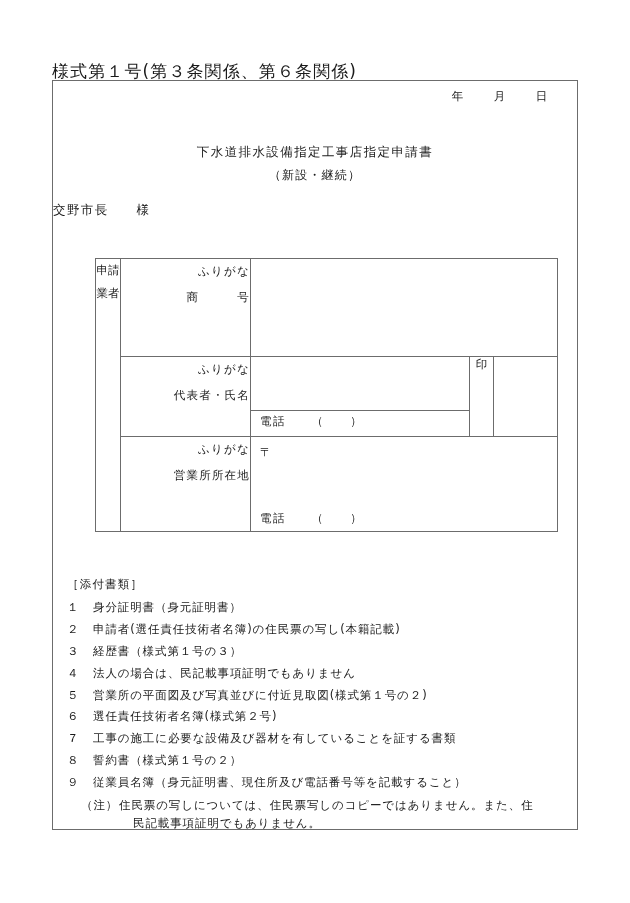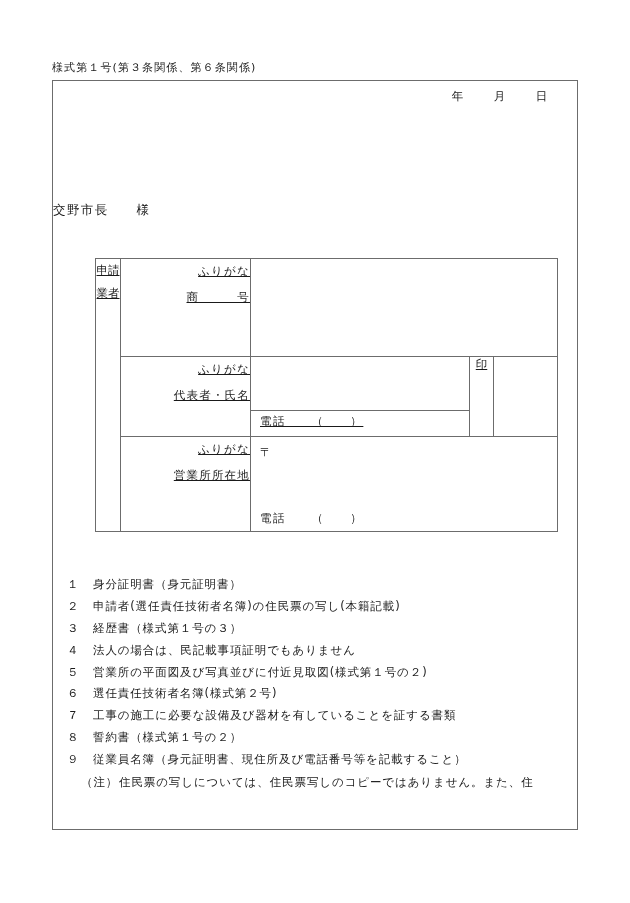--- a/index.html
+++ b/index.html
@@ -14,21 +14,21 @@
     font-family: "DejaVu Sans", "Liberation Sans", sans-serif;
     color: #1a1a1a;
     overflow: hidden;
   }
 
   
   .form-number {
     position: absolute;
     left: 52px;
     top: 60px;
-    font-size: 11px;
+    font-size: 17px;
     letter-spacing: 1.1px;
     white-space: nowrap;
   }
 
   
   .page-frame {
     position: absolute;
     left: 52px;
     top: 80px;
     width: 526px;
@@ -86,21 +86,20 @@
     top: 177px;
     width: 462px;
     border-collapse: collapse;
     table-layout: fixed;
     font-size: 11.5px;
   }
   .applicant-table td {
     border: 1px solid #6c6c6c;
     padding: 0;
     vertical-align: top;
-    text-decoration: underline;
   }
   .col-vert   { width: 25px; }
   .col-label  { width: 130px; }
   .col-value  { width: 219px; }
   .col-seal   { width: 24px; }
   .col-extra  { width: 64px; }
 
   .vert-label {
     text-align: center;
     vertical-align: middle;
@@ -207,20 +206,22 @@
 <div class="form-number">様式第１号(第３条関係、第６条関係)</div>
 
 <div class="page-frame">
 
   <div class="date-row">
     <span>年</span>
     <span>月</span>
     <span>日</span>
   </div>
 
+  <div class="doc-title">下水道排水設備指定工事店指定申請書</div>
+  <div class="doc-subtitle">（新設・継続）</div>
 
   <div class="addressee">
     <span>交野市長</span><span class="honorific">様</span>
   </div>
 
   <table class="applicant-table">
     <colgroup>
       <col class="col-vert">
       <col class="col-label">
       <col class="col-value">
@@ -268,20 +269,21 @@
         </td>
         <td class="value-cell" colspan="3">
           <span class="postal">〒</span>
           <span class="tel">電話　　（　　）</span>
         </td>
       </tr>
     </tbody>
   </table>
 
   <div class="attachments">
+    <div class="attach-heading">［添付書類］</div>
 
     <div class="attach-item">
       <span class="attach-num">１</span>
       <span class="attach-text">身分証明書（身元証明書）</span>
     </div>
     <div class="attach-item">
       <span class="attach-num">２</span>
       <span class="attach-text">申請者(選任責任技術者名簿)の住民票の写し(本籍記載)</span>
     </div>
     <div class="attach-item">
@@ -309,18 +311,18 @@
       <span class="attach-text">誓約書（様式第１号の２）</span>
     </div>
     <div class="attach-item">
       <span class="attach-num">９</span>
       <span class="attach-text">従業員名簿（身元証明書、現住所及び電話番号等を記載すること）</span>
     </div>
 
     <div class="attach-note">
       <span class="note-marker">（注）</span>
       <span class="note-body">
-        <span>住民票の写しについては、住民票写しのコピーではありません。また、住</span>
+        <span>住民票の写しについては、住民票写しのコピーではありません。また、住</span><span class="line2">民記載事項証明でもありません。</span>
       </span>
     </div>
   </div>
 
 </div>
 
 </body></html>

